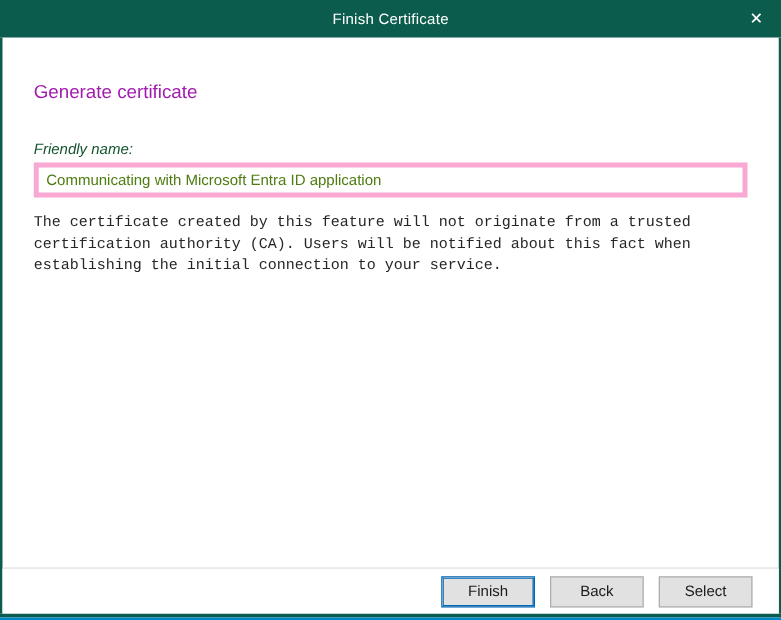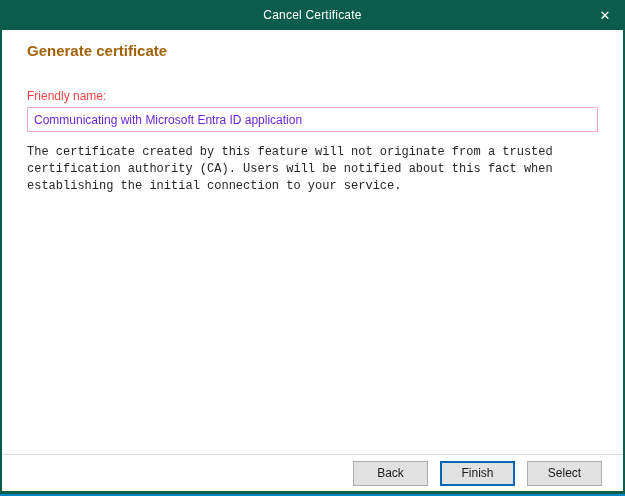--- a/index.html
+++ b/index.html
@@ -57,40 +57,41 @@
     flex-direction: column;
     min-height: 0;
   }
   .content {
     flex: 1 1 auto;
     padding: 0 25px;
     overflow: hidden;
   }
   .page-heading {
     font-size: 15px;
-    font-weight: 700;
-    color: #a16207;
-    margin: 12px 0 0 0;
+    font-weight: 400;
+    color: #a21caf;
+    margin: 35px 0 0 0;
   }
   .field-label {
     display: block;
     font-size: 12px;
-    color: #ef4444;
+    color: #14532d;
     margin: 30px 0 4px 0;
+    font-style: italic;
   }
   .text-input {
     display: block;
     width: 100%;
     height: 25px;
     box-sizing: border-box;
-    border: 1px solid #f9a8d4;
+    border: 4px solid #f9a8d4;
     outline: none;
     font-family: "Liberation Sans", "DejaVu Sans", sans-serif;
     font-size: 12px;
-    color: #6d28d9;
+    color: #4d7c0f;
     padding: 10px 6px;
     background: #ffffff;
   }
   .notice {
     font-size: 12px;
     line-height: 17px;
     color: #262626;
     margin: 12px 0 0 0;
     max-width: 578px;
     font-family: Liberation Mono, monospace;
@@ -134,42 +135,42 @@
     flex: 0 0 2px;
     background: #0087c6;
   }
 </style>
 </head>
 <body>
 
 <div class="window">
 
   <div class="titlebar">
-    <span class="titlebar-title">Cancel Certificate</span>
+    <span class="titlebar-title">Finish Certificate</span>
     <span class="close-btn">✕</span>
   </div>
 
   <div class="body">
     <div class="content">
 
       <h1 class="page-heading">Generate certificate</h1>
 
       <label class="field-label">Friendly name:</label>
 
       <input class="text-input" type="text" value="Communicating with Microsoft Entra ID application" style="">
 
       <p class="notice">The certificate created by this feature will not originate from a trusted certification authority (CA). Users will be notified about this fact when establishing the initial connection to your service.</p>
 
     </div>
 
     <div class="separator"></div>
 
     <div class="footer">
+      <button class="btn default">Finish</button>
       <button class="btn">Back</button>
-      <button class="btn default">Finish</button>
       <button class="btn">Select</button>
     </div>
   </div>
 
   <div class="bottom-edge-green"></div>
   <div class="bottom-edge-blue"></div>
 
 </div>
 
 </body></html>

